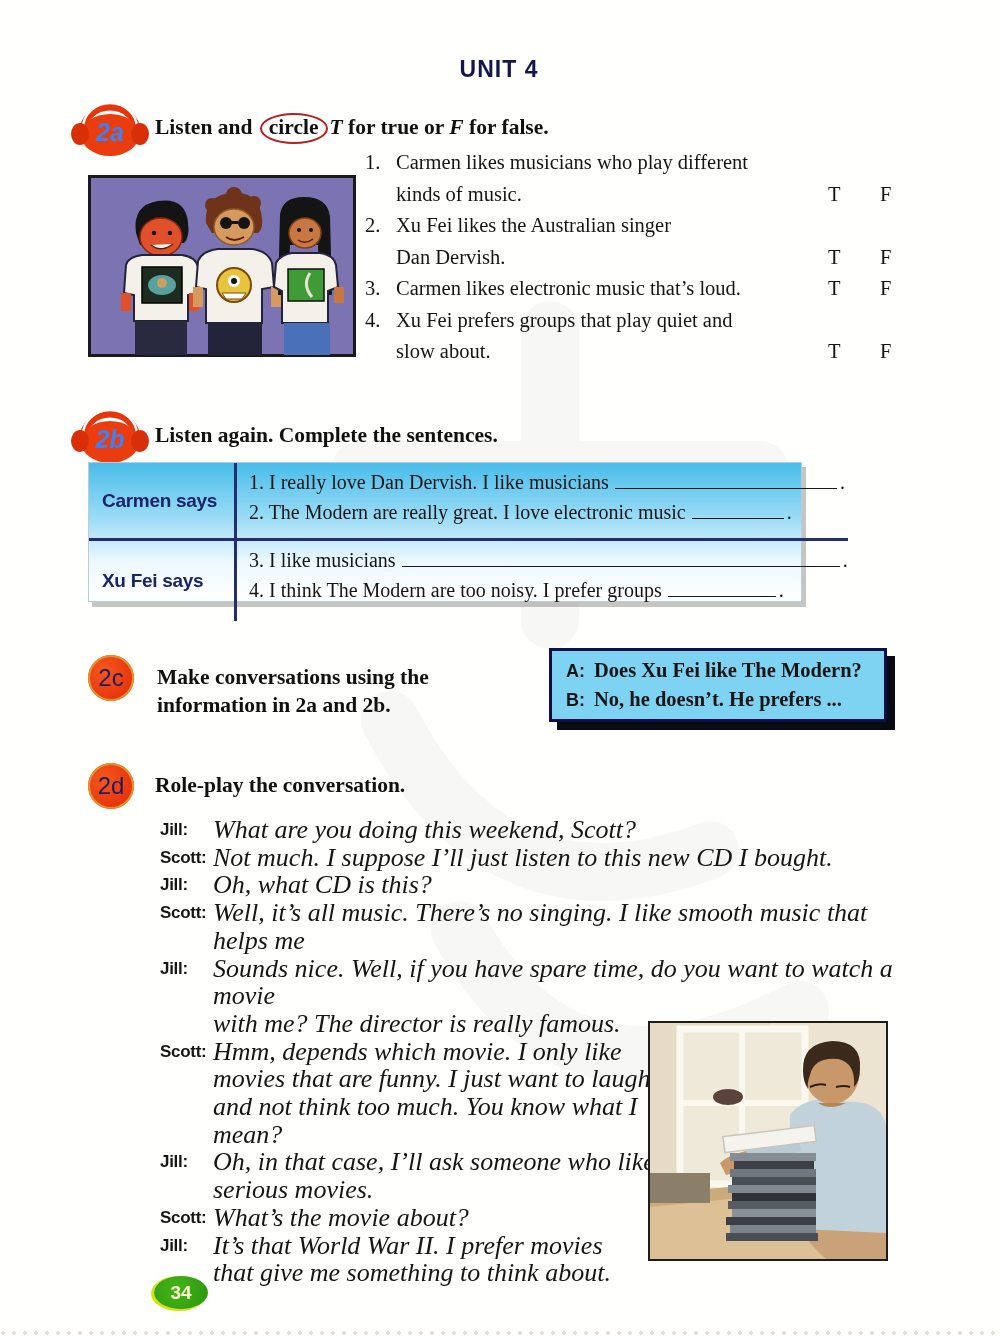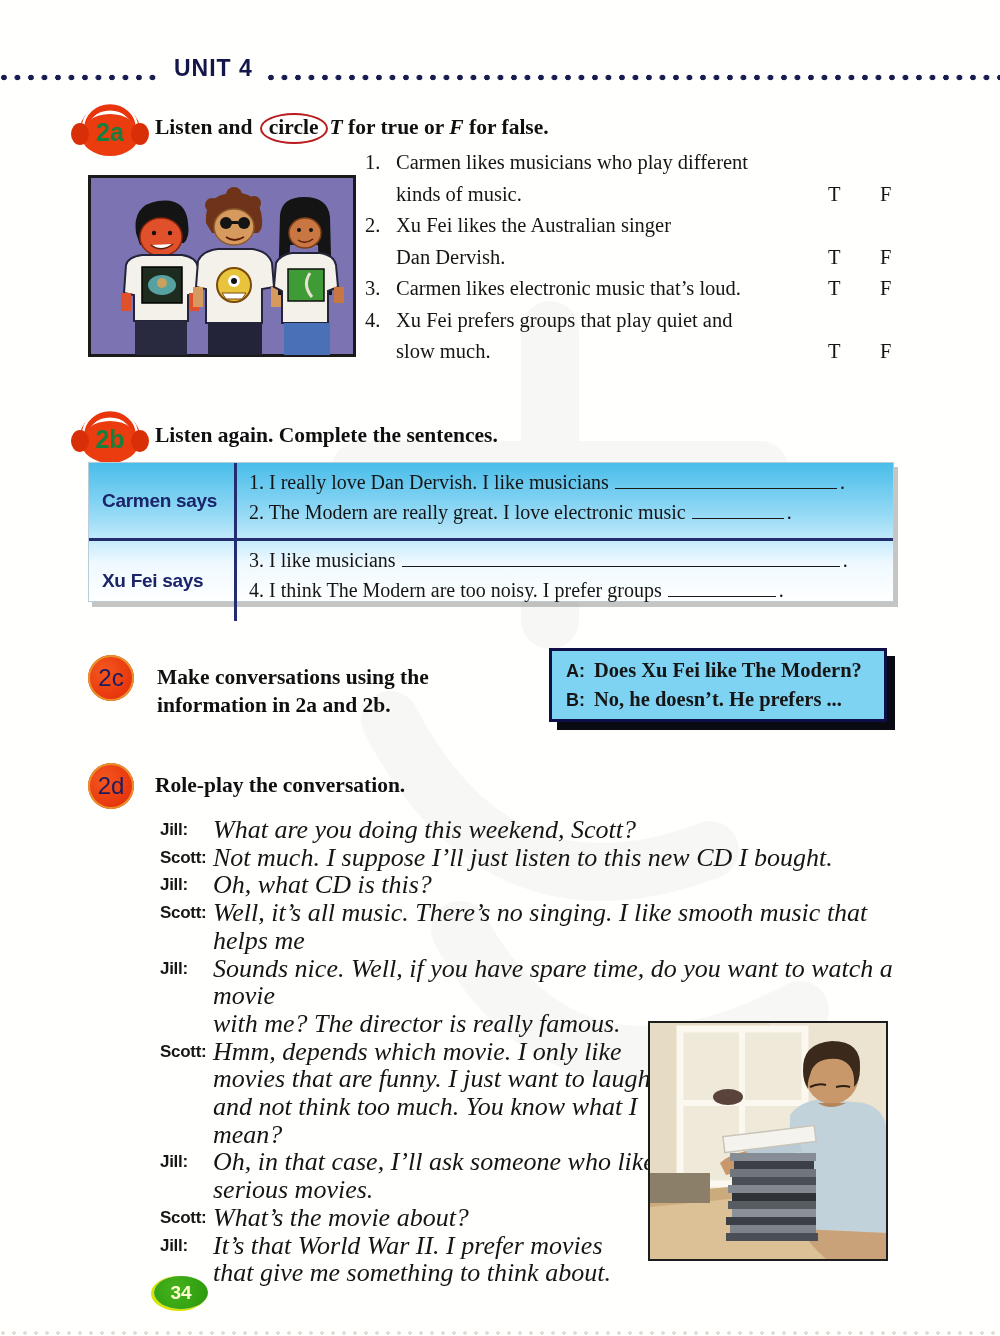--- a/index.html
+++ b/index.html
@@ -1,52 +1,52 @@
 <!DOCTYPE html>
 <html><head>
 <meta charset="utf-8">
 <style>
   html,body{margin:0;padding:0;background:#ffffff;}
   .page{position:relative;width:1000px;height:1336px;background:#fffffe;overflow:hidden;
         font-family:"Liberation Serif","DejaVu Serif",serif;color:#151515;}
 
   
-  .hdr{position:absolute;left:0;top:56;width:1000px;height:26px;display:flex;align-items:flex-end;top:56px;}
+  .hdr{position:absolute;left:0;top:56;width:1000px;height:26px;display:flex;align-items:center;top:56px;flex-direction:column;}
   .dots{height:9px;background-image:radial-gradient(circle at 4px 4.5px,#181c4f 2.6px,rgba(24,28,79,0) 3.1px);
         background-size:13.5px 9px;background-repeat:repeat-x;background-position:0 center;}
   .dots-l{width:162px;}
   .dots-r{flex:1;}
   .unit{margin:0 14px 0 12px;font-family:"Liberation Sans","DejaVu Sans",sans-serif;
         font-weight:bold;font-size:23px;letter-spacing:1px;color:#14164a;transform:scaleY(1.05);}
 
   
   .hp-badge{position:absolute;width:84px;height:58px;}
   .hp-badge .lbl{position:absolute;left:0;right:0;top:17px;text-align:center;
-        font-family:"Liberation Sans","DejaVu Sans",sans-serif;font-weight:bold;font-size:25px;color:#15803d;}
+        font-family:"Liberation Sans","DejaVu Sans",sans-serif;font-weight:bold;font-size:25px;color:#3b82f6;font-style:italic;}
   .dot-badge{position:absolute;width:46px;height:46px;border-radius:50%;
         background:radial-gradient(circle at 35% 35%,#f4571f 0%,#e7350c 70%,#d92d08 100%);
         box-shadow:0 0 0 2px #e8902c inset;display:flex;align-items:center;justify-content:center;
         font-family:"Liberation Sans","DejaVu Sans",sans-serif;font-weight:normal;font-size:24px;color:#1c1c5e;}
   .sec-title{position:absolute;font-weight:bold;font-size:21.5px;color:#101010;}
 
   
   .circled{display:inline-block;border:2px solid #b91c1c;border-radius:50%;padding:0 7px 2px 7px;margin:0 2px;}
   .ital{font-style:italic;}
   .qlist{position:absolute;left:365px;top:151px;width:545px;}
   .qrow{display:flex;height:31.5px;align-items:baseline;font-size:20.5px;}
   .qnum{width:31px;flex:0 0 31px;}
   .qtx{flex:1;}
   .qt{flex:0 0 64px;text-align:left;padding-left:26px;box-sizing:border-box;}
   .qf{flex:0 0 44px;text-align:left;padding-left:14px;box-sizing:border-box;}
 
   
   .illus{position:absolute;left:88px;top:175px;width:268px;height:182px;}
 
   
-  .tbl{position:absolute;left:88px;top:462px;width:806px;height:140px;
+  .tbl{position:absolute;left:88px;top:462px;width:714px;height:140px;
        background:linear-gradient(180deg,#49bdea 0%,#9bdcf6 40%,#eef9ff 72%,#ffffff 100%);
        box-shadow:4px 5px 0 rgba(110,110,110,.4);border:1px solid #b8cdd8;box-sizing:border-box;
        display:grid;grid-template-columns:145px 3px 1fr;grid-template-rows:75px 3px 1fr;}
   .tbl .vline{grid-column:2;grid-row:1/4;background:#232d70;}
   .tbl .hline{grid-column:1/4;grid-row:2;background:#232d70;}
   .spkcell{display:flex;align-items:center;padding-left:13px;
        font-family:"Liberation Sans","DejaVu Sans",sans-serif;font-weight:bold;font-size:19px;
        letter-spacing:-0.3px;color:#1b2468;}
   .sentcell{padding:8px 0 12px 12px;font-size:20px;}
   .sentcell .line{height:30px;display:flex;align-items:baseline;white-space:nowrap;}
@@ -202,21 +202,21 @@
         <span class="qf">F</span>
       </div>
     <div class="qrow">
         <span class="qnum">4.</span>
         <span class="qtx">Xu Fei prefers groups that play quiet and</span>
         <span class="qt"></span>
         <span class="qf"></span>
       </div>
     <div class="qrow">
         <span class="qnum"></span>
-        <span class="qtx">slow much.</span>
+        <span class="qtx">slow about.</span>
         <span class="qt">T</span>
         <span class="qf">F</span>
       </div>
   </div>
 
   <div class="hp-badge" style="left:68px;top:408px;">
     <svg width="84" height="58" viewBox="0 0 84 58">
       <path d="M15 31 A 27 25 0 0 1 69 31" fill="none" stroke="#e8350c" stroke-width="7"></path>
       <path d="M15 31 A 27 25 0 0 1 69 31" fill="none" stroke="#ffffff" stroke-width="2.5" transform="translate(0,-4)"></path>
       <ellipse cx="42" cy="34" rx="29" ry="21" fill="#ea3c0e"></ellipse>

